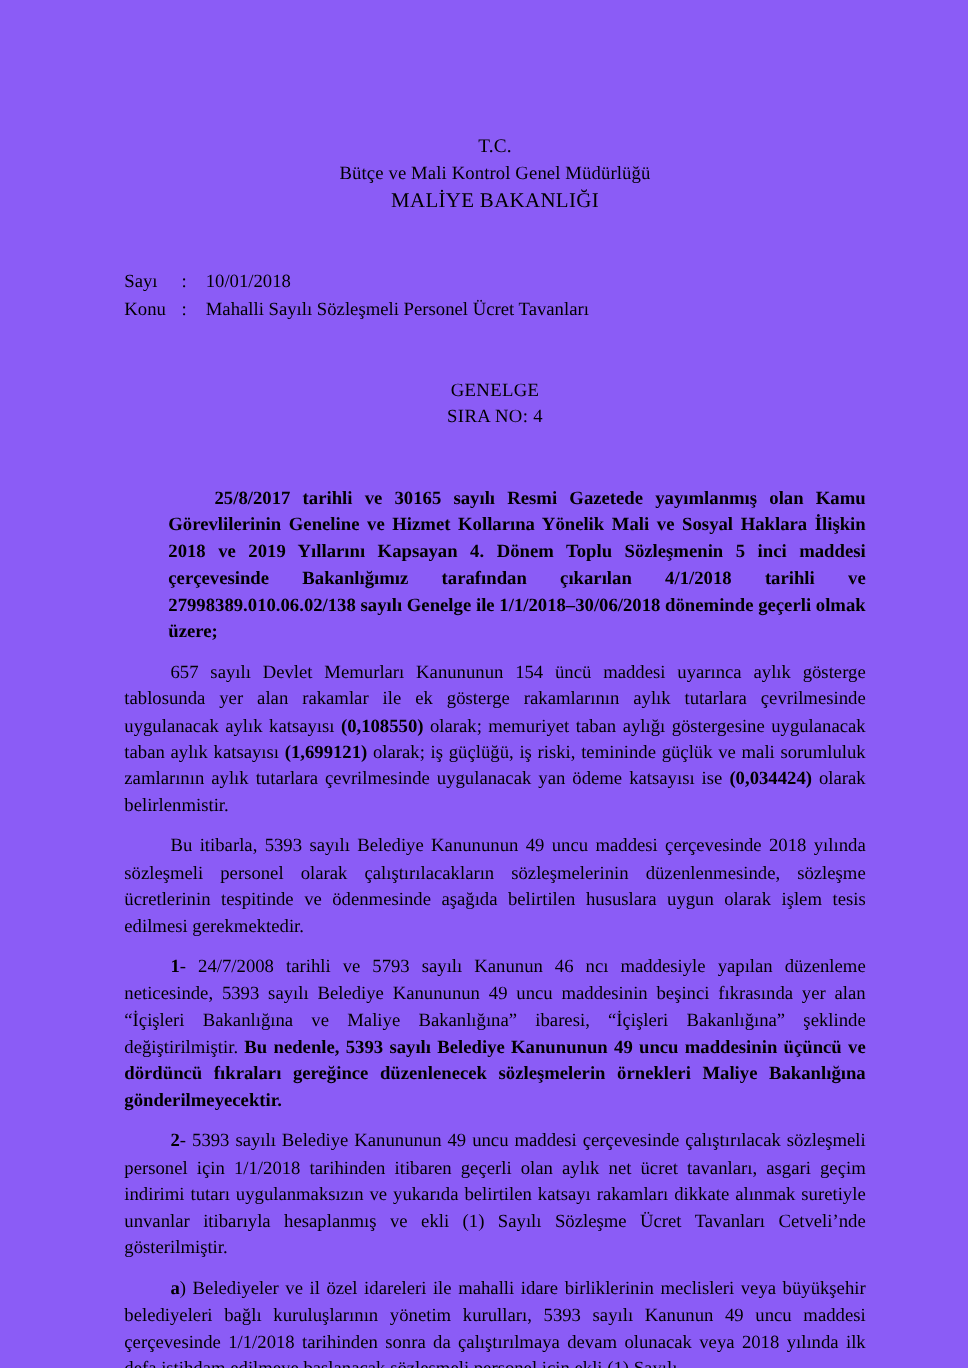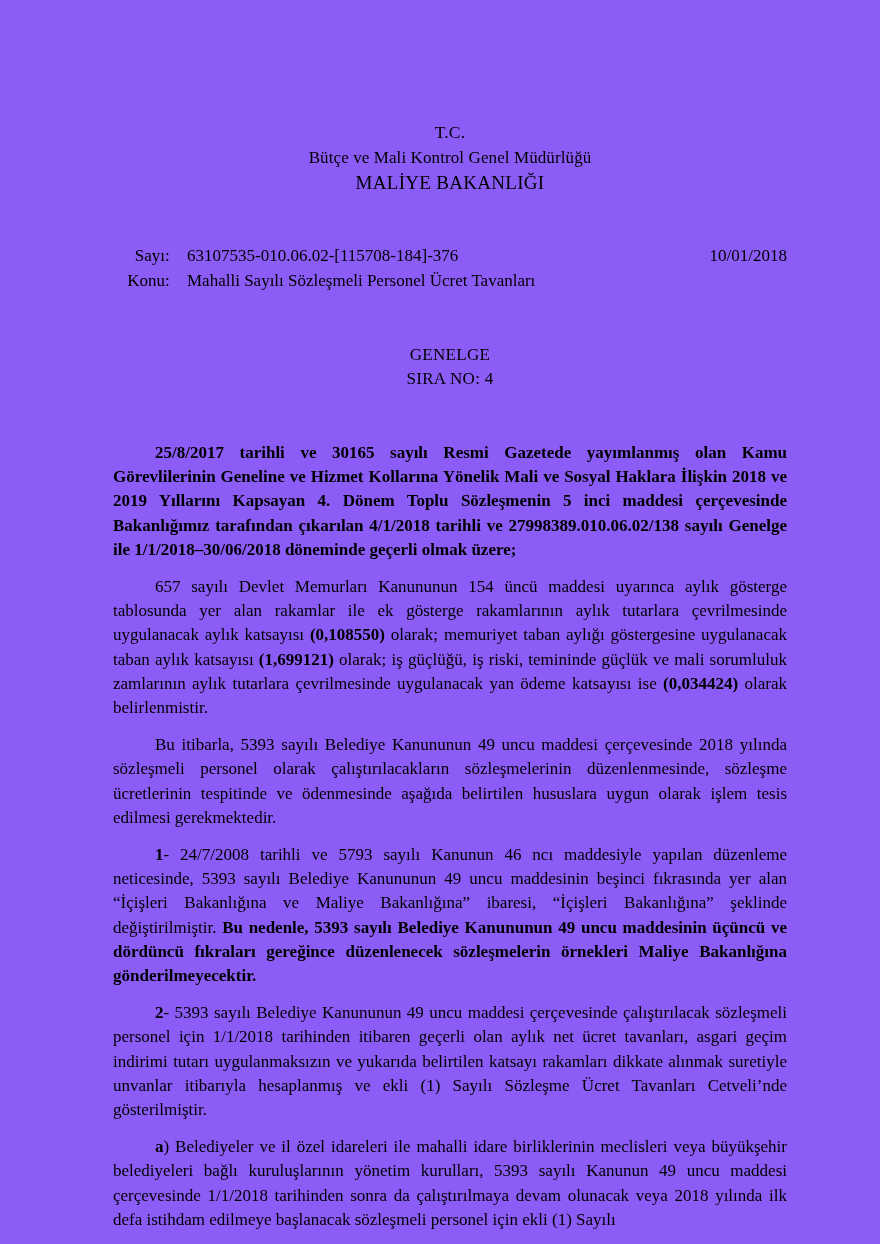--- a/index.html
+++ b/index.html
@@ -47,21 +47,20 @@
     line-height: 25px;
   }
   .meta-row {
     display: flex;
     align-items: baseline;
     white-space: nowrap;
   }
   .meta-label {
     width: 52px;
     flex: 0 0 52px;
-    text-align: right;
   }
   .meta-colon {
     width: 22px;
     flex: 0 0 22px;
   }
   .meta-value {
     flex: 1 1 auto;
   }
   .meta-date {
     flex: 0 0 auto;
@@ -85,40 +84,40 @@
     line-height: 24.2px;
     text-align: justify;
     text-justify: inter-word;
   }
   .body-text p {
     margin: 0 0 13px 0;
     text-indent: 42px;
   }
   .body-text p.bold-para {
     font-weight: bold;
+    margin-left: 40px;
   }
   .b { font-weight: bold; }
 </style>
 </head>
 <body>
 
 <div class="page">
   <div class="content">
 
     <div class="letterhead">
       <div class="lh-line lh-tc">T.C.</div>
       <div class="lh-line lh-dept">Bütçe ve Mali Kontrol Genel Müdürlüğü</div>
       <div class="lh-line lh-ministry">MALİYE BAKANLIĞI</div>
     </div>
 
     <div class="meta">
       <div class="meta-row">
         <span class="meta-label">Sayı</span>
         <span class="meta-colon">:</span>
-        <span class="meta-value">63107535-010.06.02-[115708-184]-376</span>
         <span class="meta-date">10/01/2018</span>
       </div>
       <div class="meta-row">
         <span class="meta-label">Konu</span>
         <span class="meta-colon">:</span>
         <span class="meta-value">Mahalli Sayılı Sözleşmeli Personel Ücret Tavanları</span>
       </div>
     </div>
 
     <div class="doc-title">

